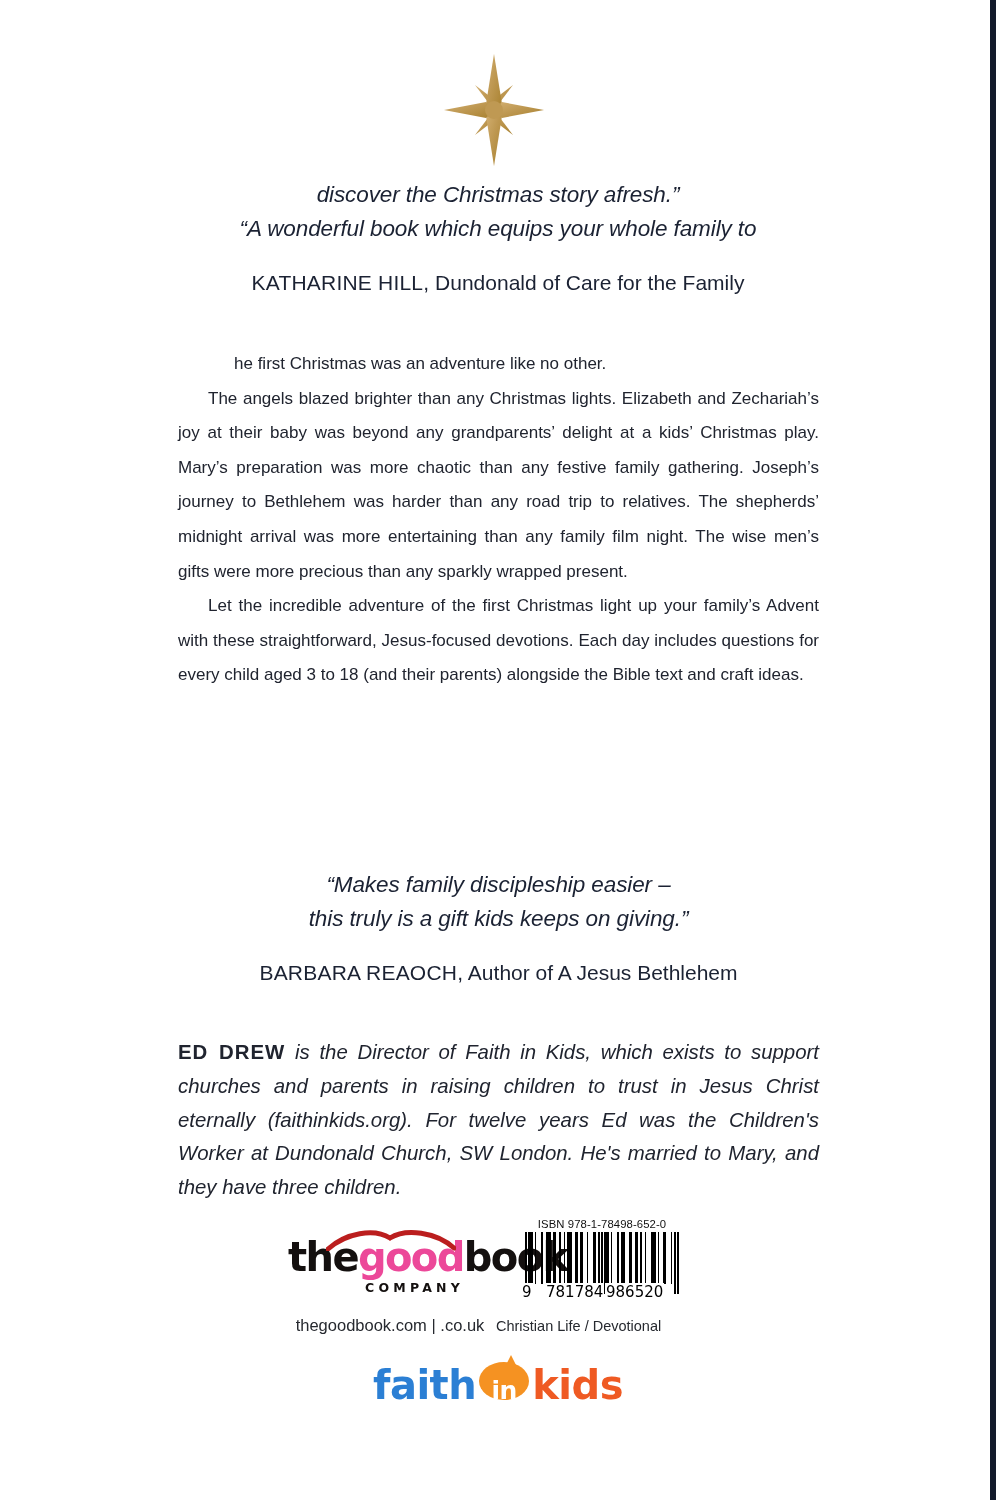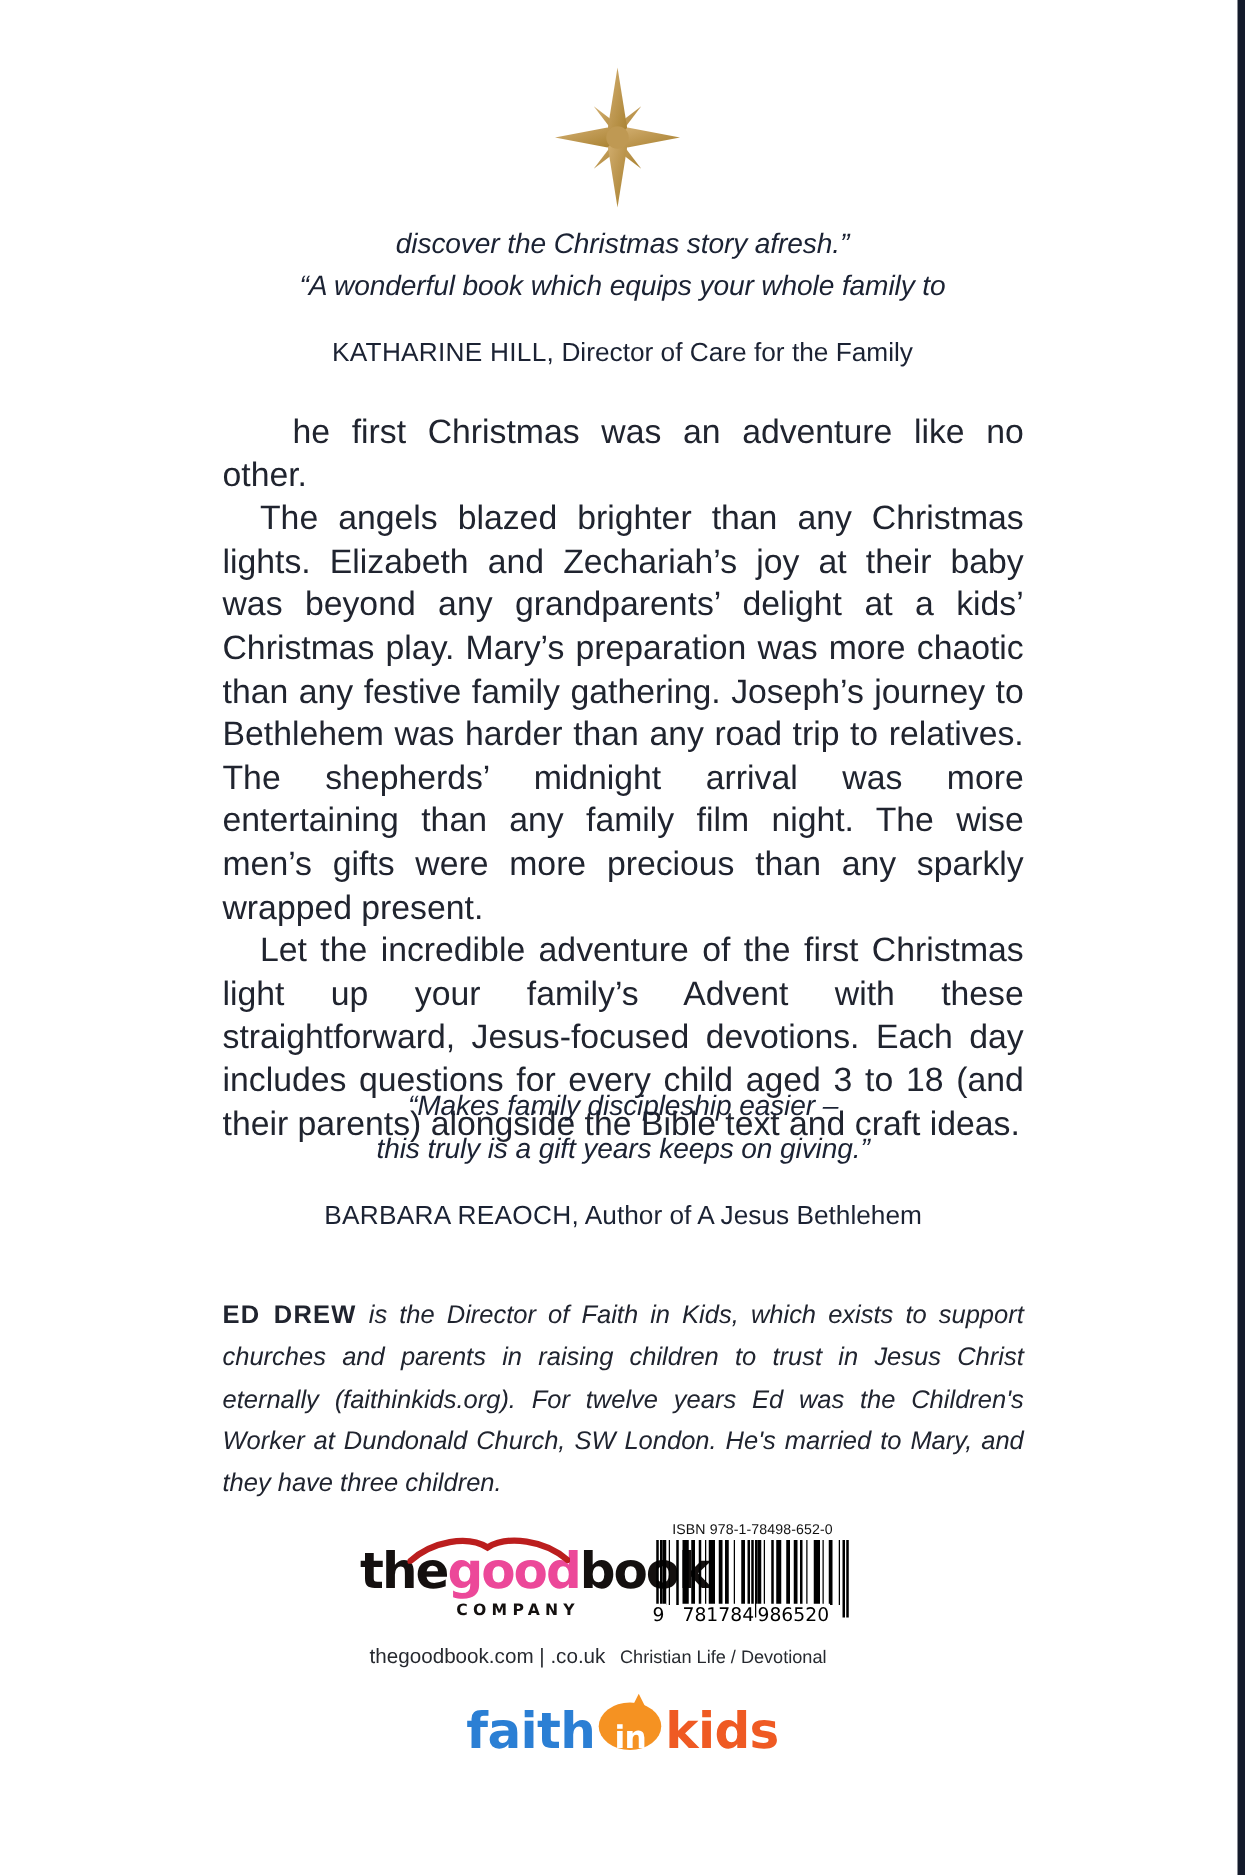--- a/index.html
+++ b/index.html
@@ -63,22 +63,22 @@
     line-height: 30px;
     color: #1b2233;
     white-space: nowrap;
   }
   .attrib .name { font-weight: normal; letter-spacing: 0.2px; }
   .attrib .role { font-weight: normal; }
 
   
   .body-copy {
     position: absolute;
-    top: 328px; left: 178px; width: 641px;
-    font-size: 27px;
+    top: 347px; left: 178px; width: 641px;
+    font-size: 17px;
     line-height: 34.6px;
     text-align: justify;
     color: #20242f;
   }
   .body-copy p { margin: 0; text-align: justify; }
   .body-copy p.first { text-indent: 56px; }
   .body-copy p.indent { text-indent: 30px; }
 
   
   .quote-bottom {
@@ -237,33 +237,33 @@
         <polygon points="102,58 60,50 52,58 60,66"></polygon>
       </g>
       <circle cx="52" cy="58" r="9" fill="#bf9953"></circle>
     </svg>
   </div>
 
   <div class="quote-top">
     <div class="quote-text">discover the Christmas story afresh.”</div>
     <div class="quote-text">“A wonderful book which equips your whole family to</div>
     <div class="attrib">
-      <span class="name">KATHARINE HILL,</span><span class="role"> Director of Care for the Family</span>
+      <span class="name">KATHARINE HILL,</span><span class="role"> Dundonald of Care for the Family</span>
     </div>
   </div>
 
   <div class="body-copy">
     <p class="first">he first Christmas was an adventure like no other.</p>
     <p class="indent">The angels blazed brighter than any Christmas lights. Elizabeth and Zechariah’s joy at their baby was beyond any grandparents’ delight at a kids’ Christmas play. Mary’s preparation was more chaotic than any festive family gathering. Joseph’s journey to Bethlehem was harder than any road trip to relatives. The shepherds’ midnight arrival was more entertaining than any family film night. The wise men’s gifts were more precious than any sparkly wrapped present.</p>
     <p class="indent">Let the incredible adventure of the first Christmas light up your family’s Advent with these straightforward, Jesus-focused devotions. Each day includes questions for every child aged 3 to 18 (and their parents) alongside the Bible text and craft ideas.</p>
   </div>
 
   <div class="quote-bottom">
     <div class="quote-text">“Makes family discipleship easier –</div>
-    <div class="quote-text">this truly is a gift years keeps on giving.”</div>
+    <div class="quote-text">this truly is a gift kids keeps on giving.”</div>
     <div class="attrib">
       <span class="name">BARBARA REAOCH,</span><span class="role"> Author of </span><span class="role title-italic">A Jesus Bethlehem</span>
     </div>
   </div>
 
   <div class="bio">
     <b>ED DREW</b><span> is the Director of Faith in Kids, which exists to support churches and parents in raising children to trust in Jesus Christ eternally (faithinkids.org). For twelve years Ed was the Children's Worker at Dundonald Church, SW London. He's married to Mary, and they have three children.</span>
   </div>
 
   <div class="pub-logo">

